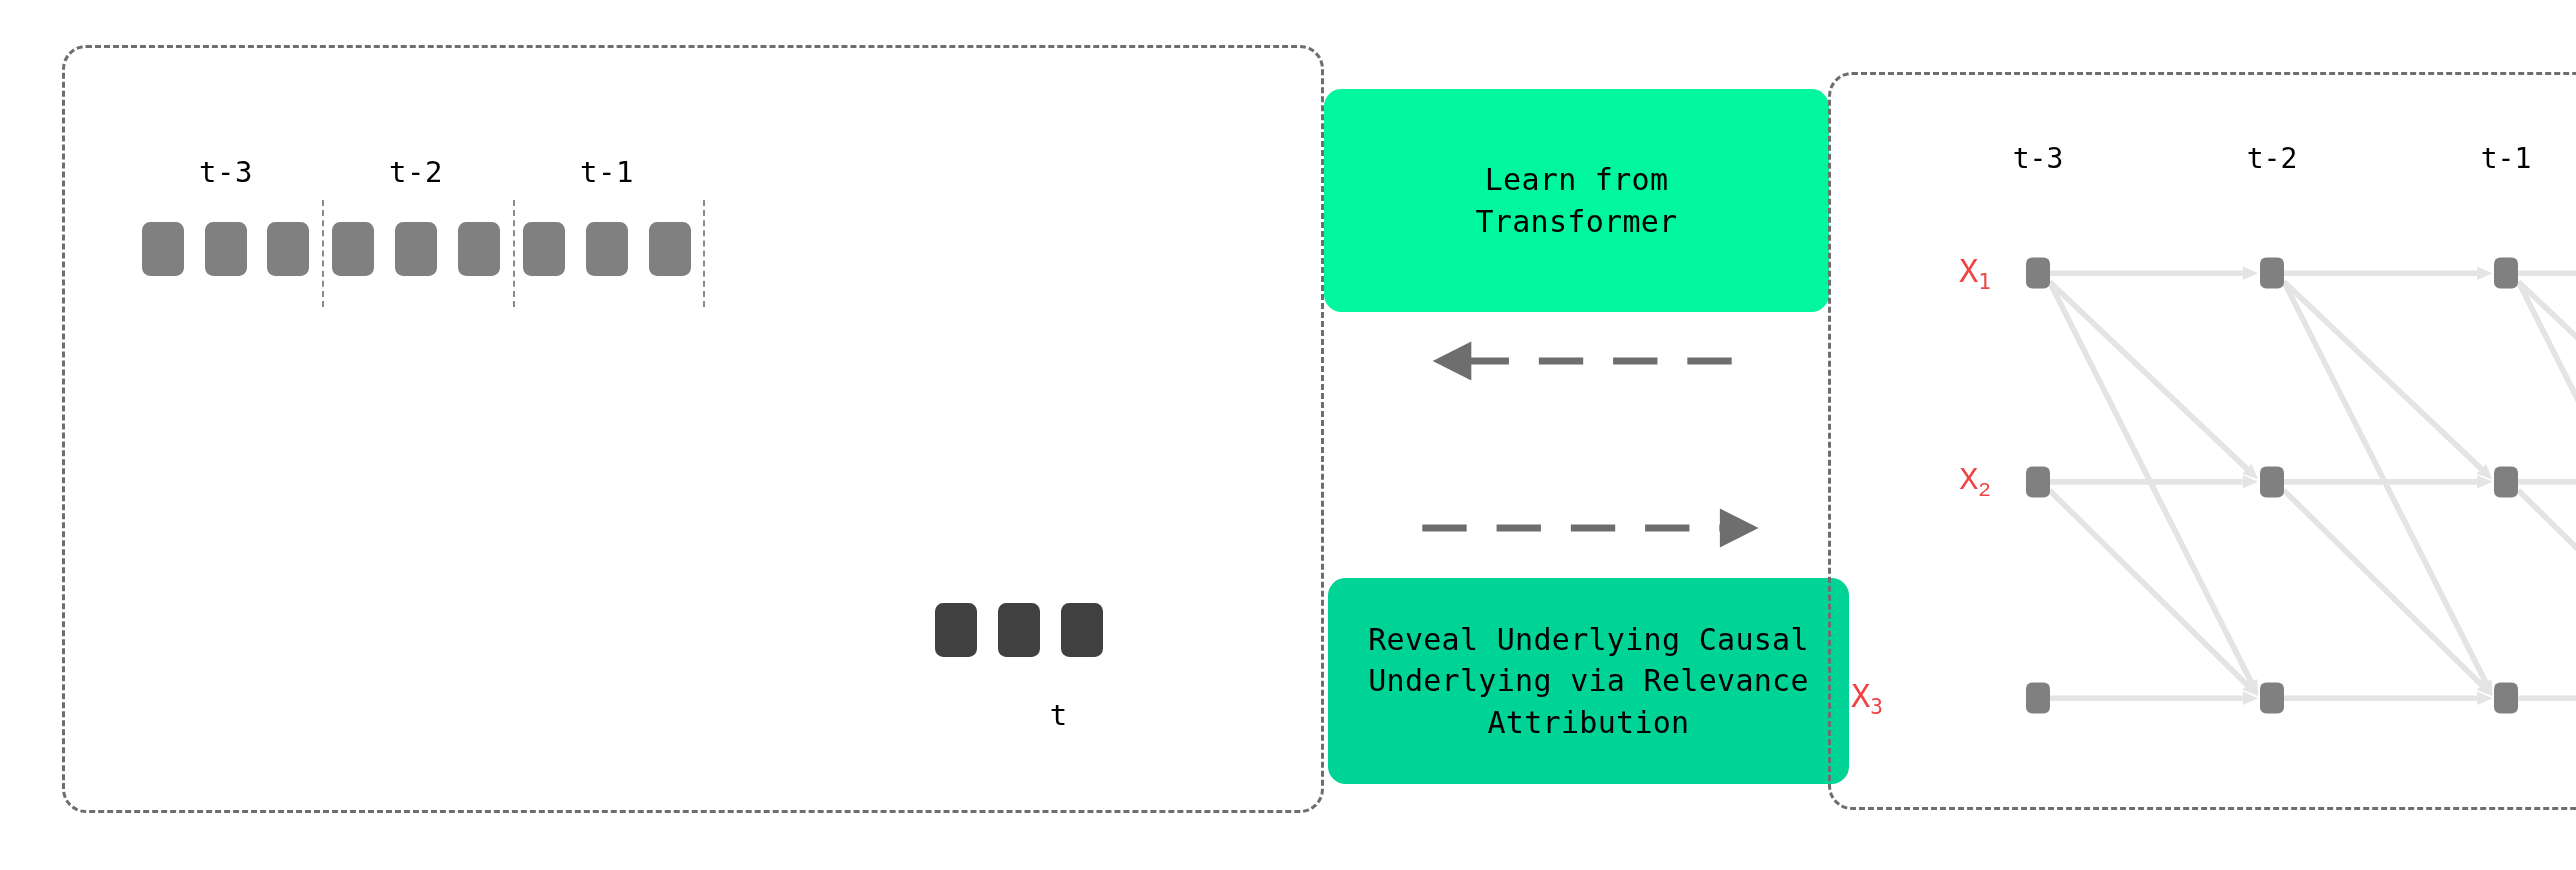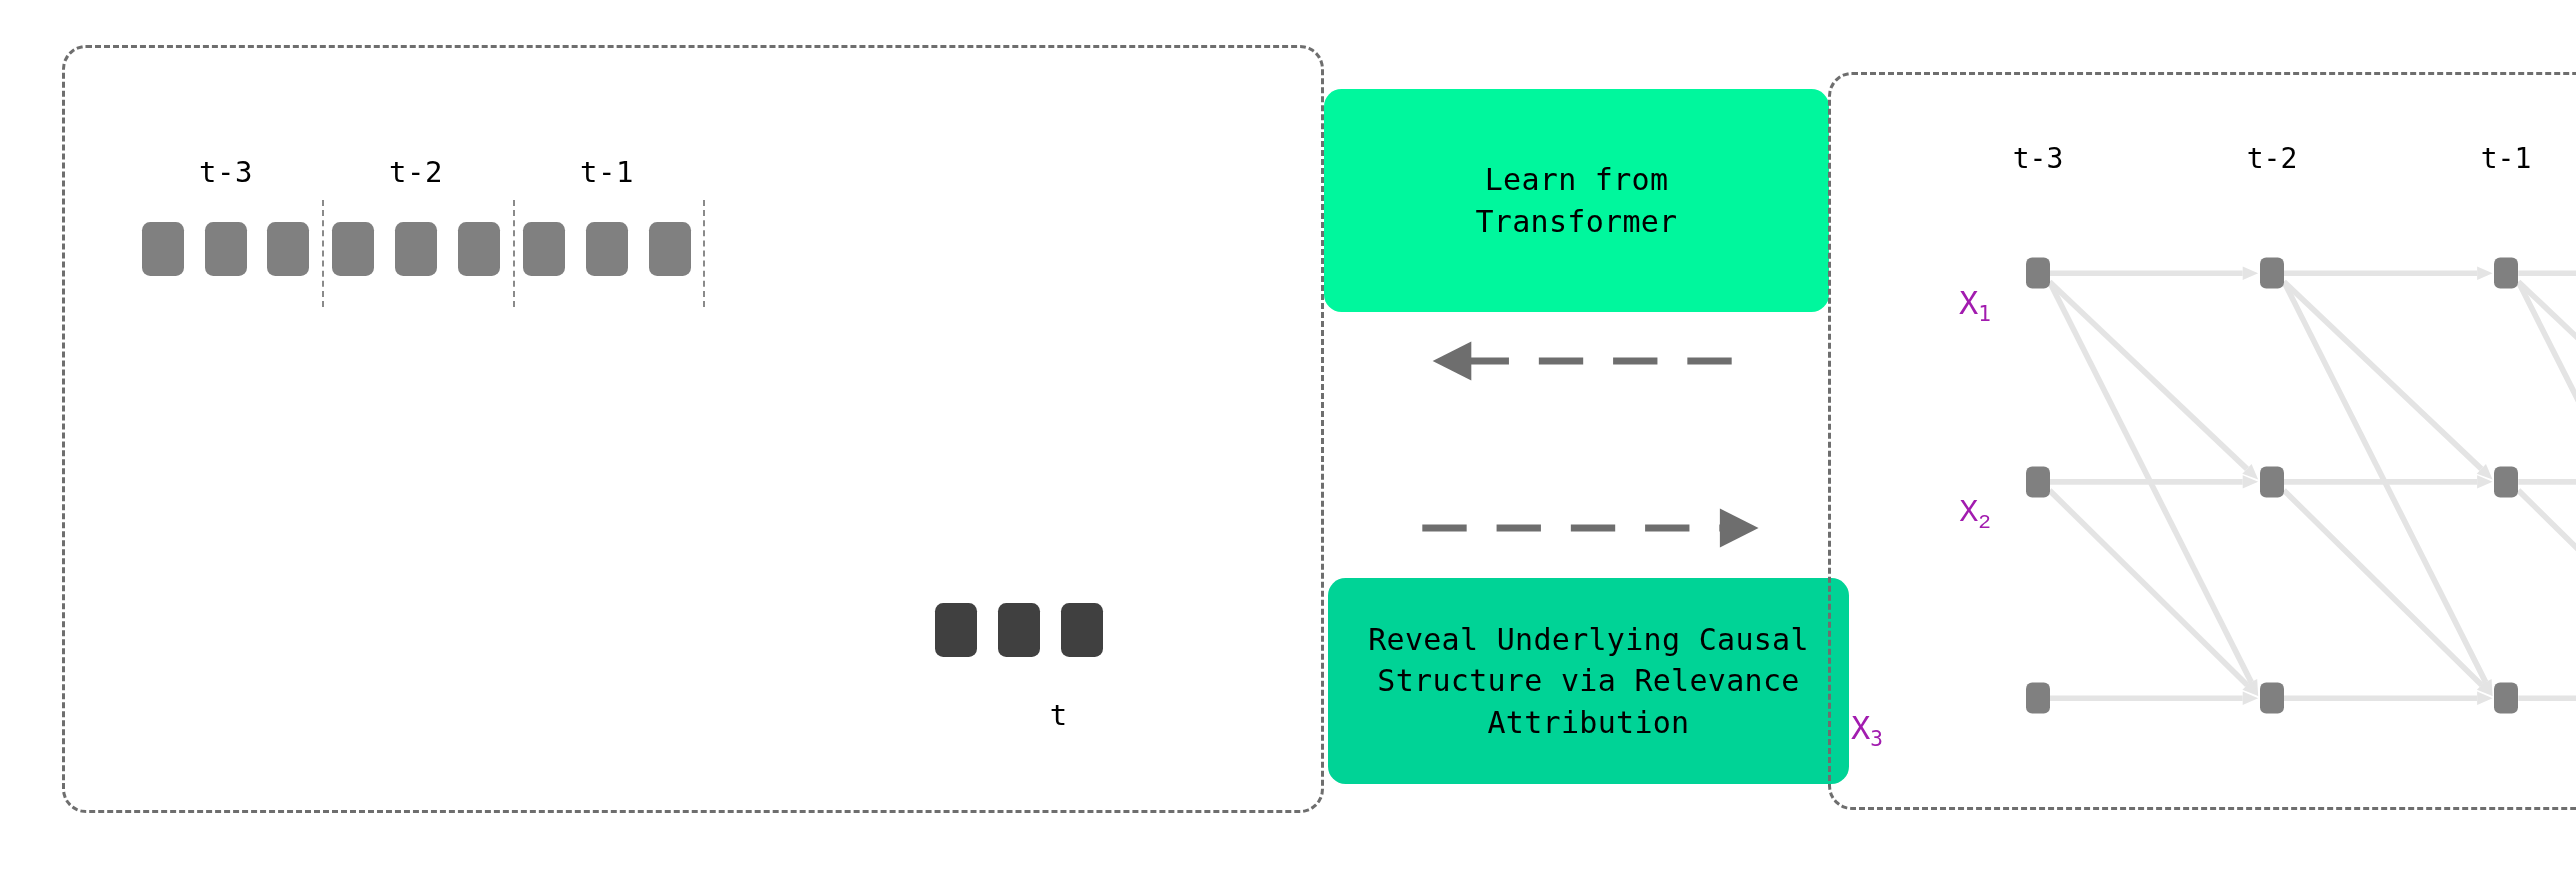--- a/index.html
+++ b/index.html
@@ -111,24 +111,23 @@
     position: absolute;
     font-size: 28px;
     color: #000000;
     text-align: center;
     white-space: nowrap;
     transform: translateX(-50%);
   }
   .row-label {
     position: absolute;
     font-size: 32px;
-    color: #a21caf;
+    color: #ef4444;
     white-space: nowrap;
     transform: translate(-100%, -50%);
-    margin-top: 32px;
   }
   .row-label sub { font-size: 0.66em; }
   .gnode {
     position: absolute;
     width: 24px;
     height: 31px;
     border-radius: 6.2px;
     transform: translate(-50%, -50%);
   }
   .gnode.past    { background: #808080; }
@@ -165,21 +164,21 @@
       <div class="tok tok-out" style="left: 1061px; top: 603px;"></div>
     </div>
   <div id="t-label-out">t</div>
 
   <div class="callout" id="callout-top" style="background: rgb(0, 247, 157);">
       <div>Learn from</div>
       <div>Transformer</div>
     </div>
   <div class="callout" id="callout-bottom" style="background: rgb(0, 211, 150);">
       <div>Reveal Underlying Causal</div>
-      <div>Structure via Relevance</div>
+      <div>Underlying via Relevance</div>
       <div>Attribution</div>
     </div>
 
   <svg class="arrow-svg" id="arrow-left" style="left:1412px; top:330px;" width="330" height="62" viewBox="0 0 640 120">
     <line x1="620" y1="60" x2="110" y2="60" stroke="#6e6e6e" stroke-width="14" stroke-dasharray="86 58" stroke-linecap="butt"></line>
     <polygon points="40,60 115,22 115,98" fill="#6e6e6e"></polygon>
   </svg>
 
   <svg class="arrow-svg" id="arrow-right" style="left:1412px; top:497px;" width="361" height="62" viewBox="0 0 700 120">
     <line x1="20" y1="60" x2="600" y2="60" stroke="#6e6e6e" stroke-width="14" stroke-dasharray="86 58" stroke-linecap="butt"></line>

